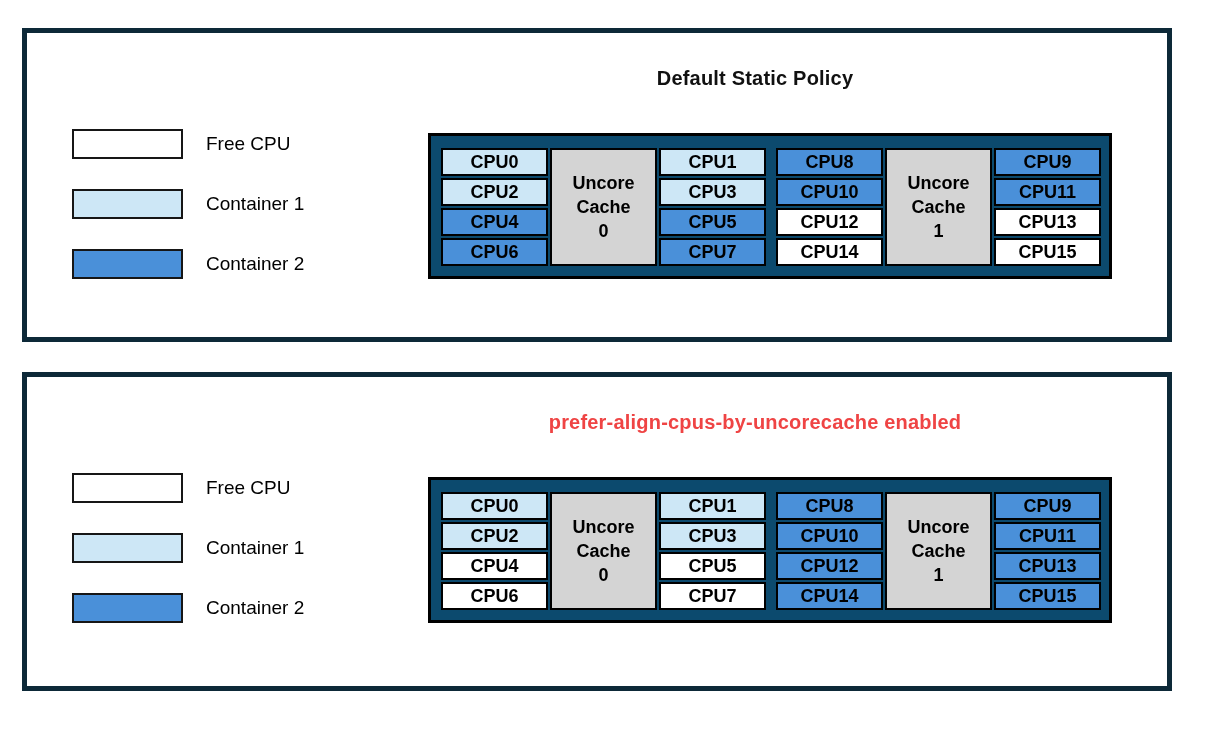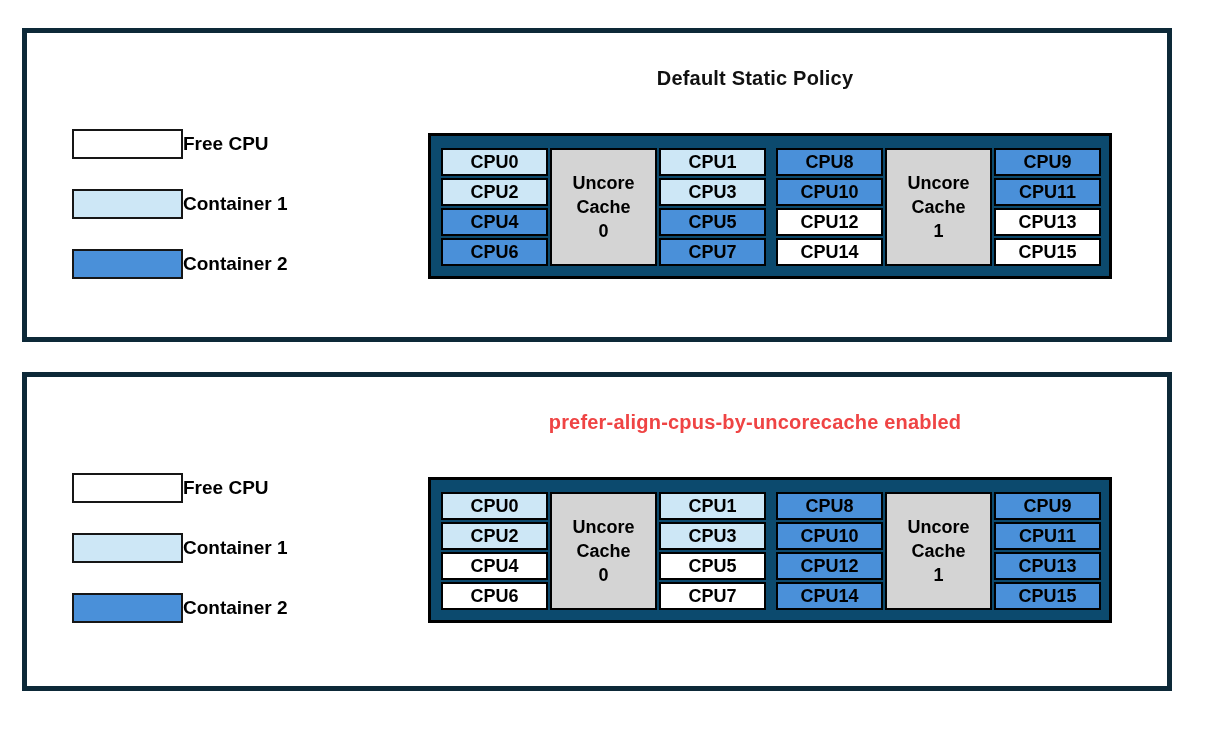--- a/index.html
+++ b/index.html
@@ -42,22 +42,23 @@
     gap: 30px;
   }
   .legend-row { display: flex; align-items: center; height: 30px; }
   .swatch {
     width: 107px; height: 26px;
     border: 2px solid #161616;
     box-sizing: content-box;
     flex: none;
   }
   .legend-label {
+    margin-left: 23px;
     font-size: 19px;
-    font-weight: bold;
+    font-weight: normal;
     color: #000000;
     white-space: nowrap;
   }
 
   .diagram {
     position: absolute;
     left: 401px; top: 100px;
     width: 684px; height: 146px;
     border: 3px solid #000000;
     box-sizing: border-box;

